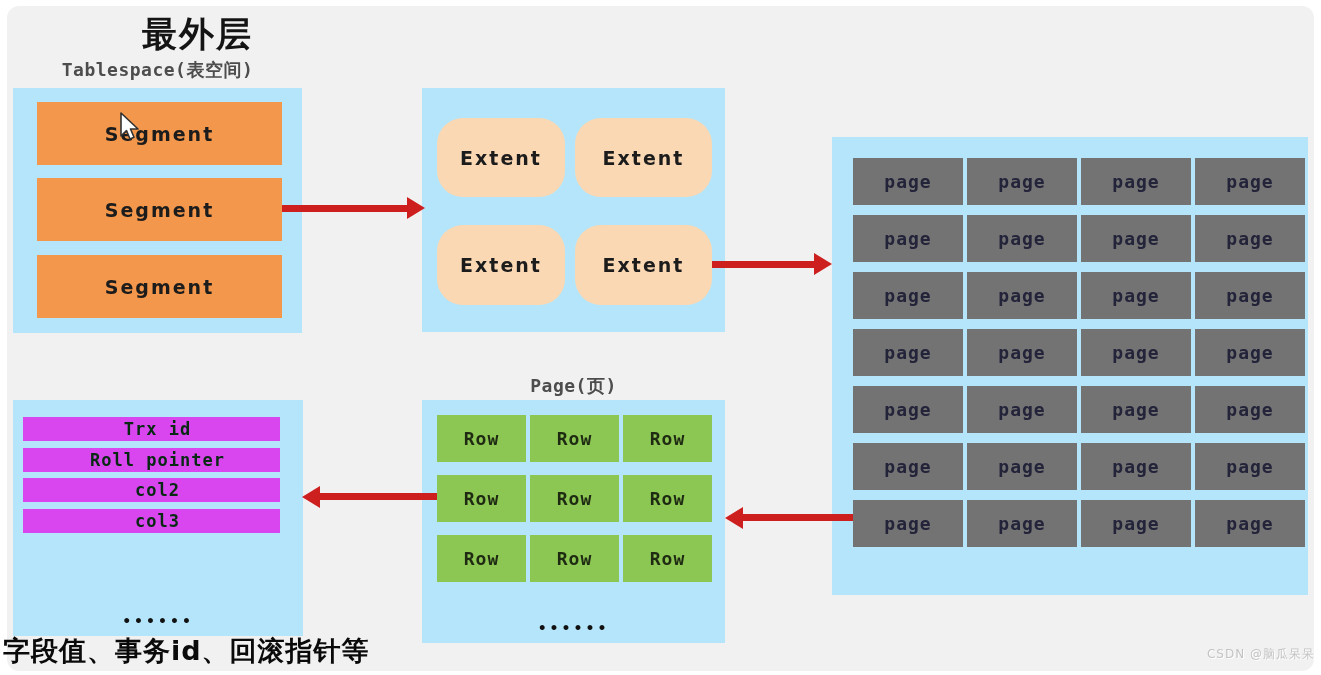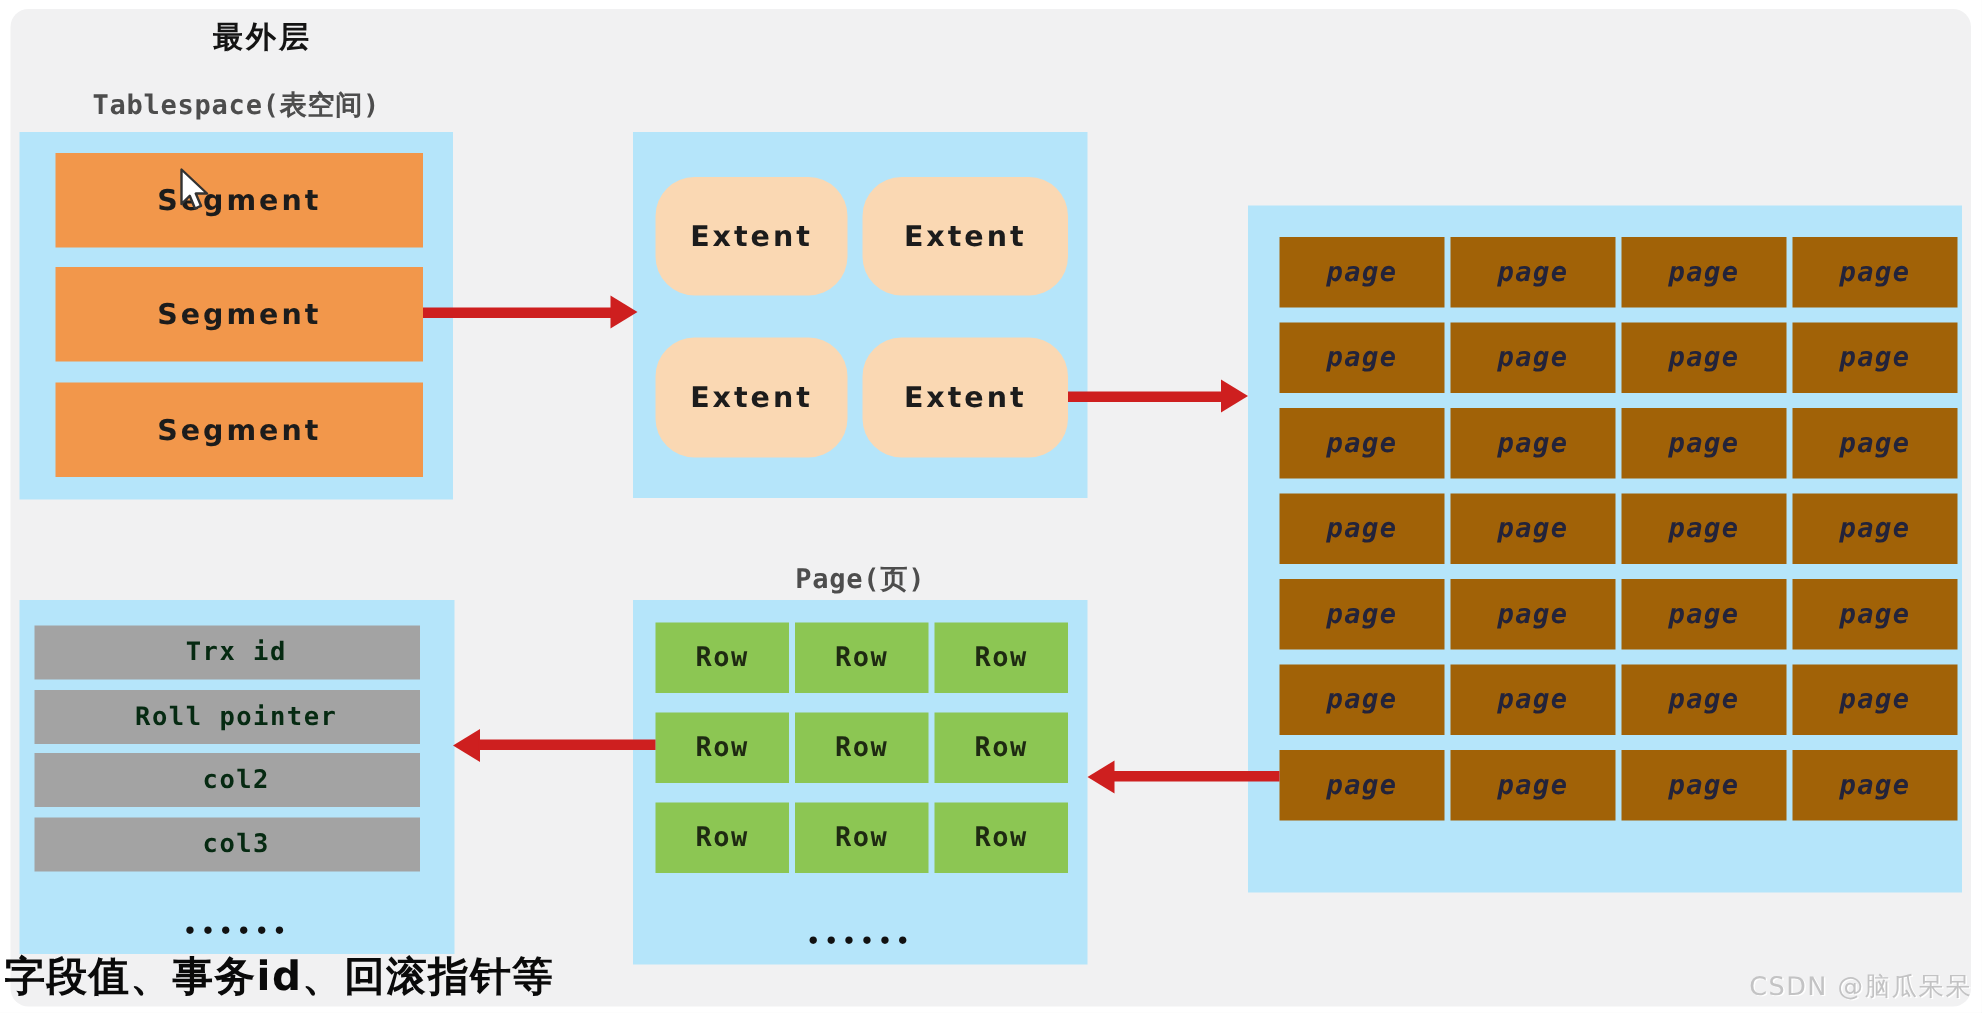--- a/index.html
+++ b/index.html
@@ -1,66 +1,66 @@
 <!DOCTYPE html>
 <html><head>
 <meta charset="utf-8">
 <style>
   html,body{margin:0;padding:0;background:#ffffff;}
   .canvas{position:relative;width:1321px;height:675px;background:#ffffff;overflow:hidden;
           font-family:"DejaVu Sans","Liberation Sans",sans-serif;}
   .panel{position:absolute;left:7px;top:6px;width:1307px;height:665px;background:#f1f1f2;border-radius:12px;}
 
-  .outer-label{position:absolute;left:142px;top:11px;font-size:20px;font-weight:600;color:#141414;letter-spacing:2px;}
+  .outer-label{position:absolute;left:142px;top:11px;font-size:35px;font-weight:600;color:#141414;letter-spacing:2px;}
 
   .sec-title{position:absolute;text-align:center;font-family:"DejaVu Sans Mono","Liberation Mono",monospace;
              font-weight:bold;font-size:18px;color:#4d4d4d;letter-spacing:0.5px;}
 
   .container{position:absolute;background:#b5e5fa;}
 
   
   .seg-box{position:absolute;left:24px;width:245px;height:63px;background:#f2974b;
            display:flex;align-items:center;justify-content:center;
            font-size:19px;font-weight:bold;color:#1c1c1c;letter-spacing:2px;}
 
   
   .ext-box{position:absolute;background:#fad8b3;display:flex;align-items:center;justify-content:center;
            font-size:19px;font-weight:bold;color:#1c1c1c;letter-spacing:2px;border-radius:26px;}
 
   
   .page-grid{position:absolute;left:21px;top:21px;display:grid;
              grid-template-columns:repeat(4,110px);grid-auto-rows:47px;column-gap:4px;row-gap:10px;}
-  .page-cell{background:#a16207;display:flex;align-items:center;justify-content:center;
+  .page-cell{background:#737373;display:flex;align-items:center;justify-content:center;
              font-family:"DejaVu Sans Mono","Liberation Mono",monospace;
-             font-size:18px;font-weight:bold;color:#23233a;letter-spacing:1px;font-style:italic;}
+             font-size:18px;font-weight:bold;color:#23233a;letter-spacing:1px;}
 
   
   .rowcell-grid{position:absolute;left:15px;top:15px;display:grid;
                 grid-template-columns:repeat(3,89px);grid-auto-rows:47px;column-gap:4px;row-gap:13px;}
   .row-cell{background:#8cc653;display:flex;align-items:center;justify-content:center;
             font-family:"DejaVu Sans Mono","Liberation Mono",monospace;
             font-size:18px;font-weight:bold;color:#1e2a12;letter-spacing:1px;}
 
   
   .field-list{position:absolute;left:10px;top:17px;width:257px;display:flex;flex-direction:column;gap:6.5px;}
-  .field-box{height:36px;background:#a3a3a3;display:flex;align-items:center;justify-content:center;
+  .field-box{height:24px;background:#d946ef;display:flex;align-items:center;justify-content:center;
              font-family:"DejaVu Sans Mono","Liberation Mono",monospace;
              font-size:17px;font-weight:bold;color:#062a12;letter-spacing:1px;padding-left:12px;}
 
   .dots{position:absolute;width:100%;text-align:center;color:#111;font-weight:bold;}
   .dots-tight{font-size:14px;letter-spacing:3px;}
 
   
   .arrow-shaft{position:absolute;height:7px;background:#ce1f1f;}
   .arrow-head{position:absolute;width:0;height:0;border-top:11px solid transparent;border-bottom:11px solid transparent;}
   .arrow-head.right{border-left:18px solid #ce1f1f;}
   .arrow-head.left{border-right:18px solid #ce1f1f;}
 
   .bottom-note{position:absolute;left:3px;top:633px;font-size:27px;font-weight:600;color:#0a0a0a;letter-spacing:1px;}
-  .watermark{position:absolute;left:1160px;top:646px;width:155px;text-align:right;font-size:17px;color:#c3c3c4;
+  .watermark{position:absolute;left:1160px;top:646px;width:155px;text-align:right;font-size:12px;color:#c3c3c4;
              text-shadow:1px 1px 0 #ffffff;letter-spacing:1px;}
 
   .cursor{position:absolute;left:119px;top:112px;}
 </style>
 </head>
 <body>
 
 <div class="canvas">
   <div class="panel"></div>
 

